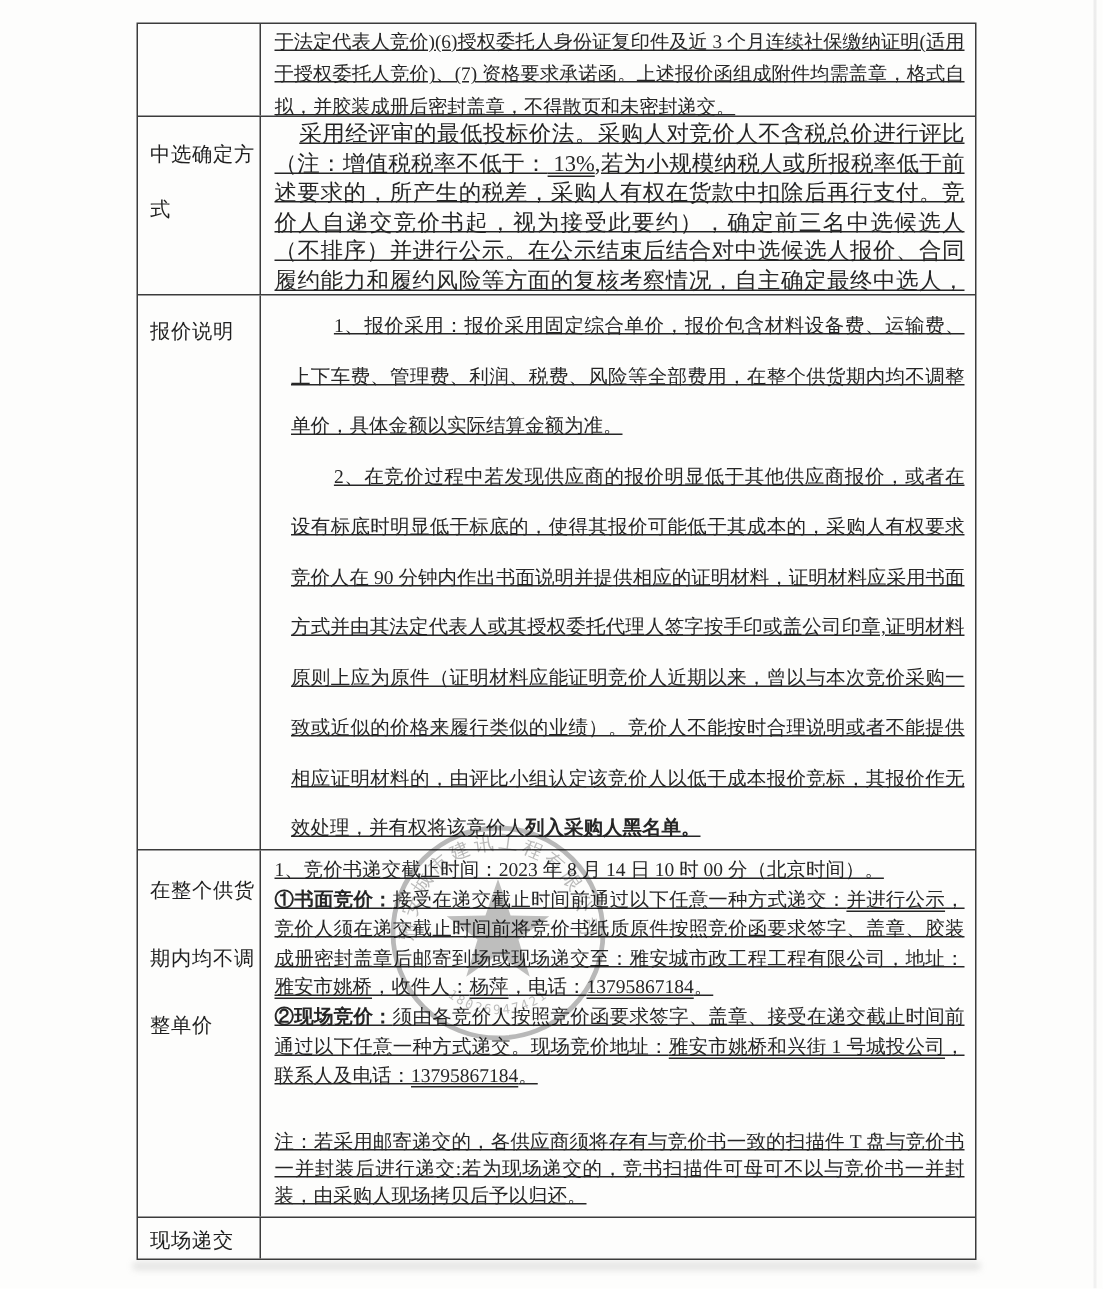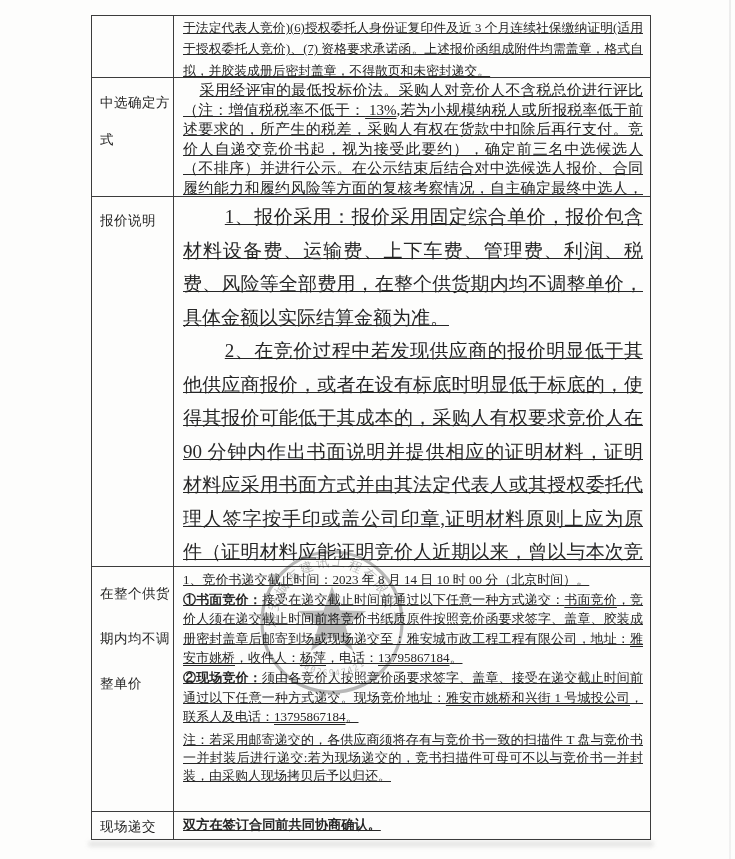--- a/index.html
+++ b/index.html
@@ -33,28 +33,28 @@
   }
   .content { padding:0 7px 0 9px; text-align:justify; }
   .content p { text-align:justify;text-decoration:underline; }
   
   .r1 { height:62px; }
   .r1 .content { font-size:12.8px; line-height:21.4px; padding-top:2px; }
   .r2 { height:119px; }
   .r2 .label { padding-top:6px; line-height:37px; }
   .r2 .content { font-size:15px; line-height:19.5px; padding-top:3px; }
   .r2 .content p { text-indent:1.1em; }
-  .r3 { height:370px; }
+  .r3 { height:370px;gap:11px; }
   .r3 .label { padding-top:14px; }
-  .r3 .content { font-size:19px; line-height:33.5px; padding-top:3px; }
+  .r3 .content { font-size:13px; line-height:33.5px; padding-top:3px; }
   .r3 .content p { text-indent:2.2em; }
   .r4 { height:245px; }
   .r4 .label { padding-top:4px; line-height:45px; }
   .r4 .content { font-size:13px; line-height:19.6px; padding-top:3px; }
-  .r4 .content p.note { margin-top:4px; line-height:18px; }
+  .r4 .content p.note { margin-top:25px; line-height:18px; }
   .r5 { height:27px; }
   .r5 .label { padding-top:5px; }
   .r5 .content { font-size:13.2px; line-height:20px; padding-top:3px; }
   .r5 .content p { font-weight:bold; }
   
   span.u { text-decoration:underline; text-underline-offset:3px; text-decoration-thickness:1px; }
   span.b { font-weight:bold; }
   
   .seal {
     position:absolute; left:252px; top:542px; width:160px; height:160px;
@@ -88,31 +88,28 @@
     <div class="cell content">
       <p><span>1、报价采用：报价采用固定综合单价，报价包含材料设备费、运输费、上下车费、管理费、利润、税费、风险等全部费用，在整个供货期内均不调整单价，具体金额以实际结算金额为准。</span></p>
       <p><span>2、在竞价过程中若发现供应商的报价明显低于其他供应商报价，或者在设有标底时明显低于标底的，使得其报价可能低于其成本的，采购人有权要求竞价人在 90 分钟内作出书面说明并提供相应的证明材料，证明材料应采用书面方式并由其法定代表人或其授权委托代理人签字按手印或盖公司印章,证明材料原则上应为原件（证明材料应能证明竞价人近期以来，曾以与本次竞价采购一致或近似的价格来履行类似的业绩）。竞价人不能按时合理说明或者不能提供相应证明材料的，由评比小组认定该竞价人以低于成本报价竞标，其报价作无效处理，并有权将该竞价人</span><span class="b">列入采购人黑名单。</span></p>
     </div>
   </div>
 
   <div class="row r4">
     <div class="cell label">在整个供货期内均不调整单价</div>
     <div class="cell content">
       <p><span>1、竞价书递交截止时间：2023 年 8 月 14 日 10 时 00 分（北京时间）。</span></p>
-      <p><span class="b">①书面竞价：</span><span>接受在递交截止时间前通过以下任意一种方式递交：</span><span class="u">书面竞价</span><span>，竞价人须在递交截止时间前将竞价书纸质原件按照竞价函要求签字、盖章、胶装成册密封盖章后邮寄到场或现场递交至：雅安城市政工程工程有限公司，地址：</span><span class="u">雅安市姚桥</span><span>，收件人：</span><span class="u">杨萍</span><span>，电话：</span><span class="u">13795867184</span><span>。</span></p>
+      <p><span class="b">①书面竞价：</span><span>接受在递交截止时间前通过以下任意一种方式递交：</span><span class="u">并进行公示</span><span>，竞价人须在递交截止时间前将竞价书纸质原件按照竞价函要求签字、盖章、胶装成册密封盖章后邮寄到场或现场递交至：雅安城市政工程工程有限公司，地址：</span><span class="u">雅安市姚桥</span><span>，收件人：</span><span class="u">杨萍</span><span>，电话：</span><span class="u">13795867184</span><span>。</span></p>
       <p><span class="b">②现场竞价：</span><span>须由各竞价人按照竞价函要求签字、盖章、接受在递交截止时间前通过以下任意一种方式递交。现场竞价地址：</span><span class="u">雅安市姚桥和兴街 1 号城投公司</span><span>，联系人及电话：</span><span class="u">13795867184</span><span>。</span></p>
       <p class="note"><span>注：若采用邮寄递交的，各供应商须将存有与竞价书一致的扫描件 T 盘与竞价书一并封装后进行递交:若为现场递交的，竞书扫描件可母可不以与竞价书一并封装，由采购人现场拷贝后予以归还。</span></p>
     </div>
   </div>
 
   <div class="row r5">
     <div class="cell label">现场递交</div>
-    <div class="cell content">
-      <p><span>双方在签订合同前共同协商确认。</span></p>
-    </div>
   </div>
 
 </div>
 
 <svg class="seal" viewBox="-80 -80 160 160" xmlns="http://www.w3.org/2000/svg">
   <circle cx="0" cy="0" r="70" fill="none" stroke="#7a7a7a" stroke-width="3.2" opacity=".85"></circle>
   <polygon points="0,-36 8.4,-11.6 34.2,-11.1 13.6,4.4 21.2,29.1 0,14.3 -21.2,29.1 -13.6,4.4 -34.2,-11.1 -8.4,-11.6" fill="#6e6e6e" opacity=".7"></polygon>
   <defs>
     <path id="arcTop" d="M -54.1 14.5 A 56 56 0 1 1 54.1 14.5" fill="none"></path>
     <path id="arcBottom" d="M -40 36.3 A 54 54 0 0 0 40 36.3" fill="none"></path>

